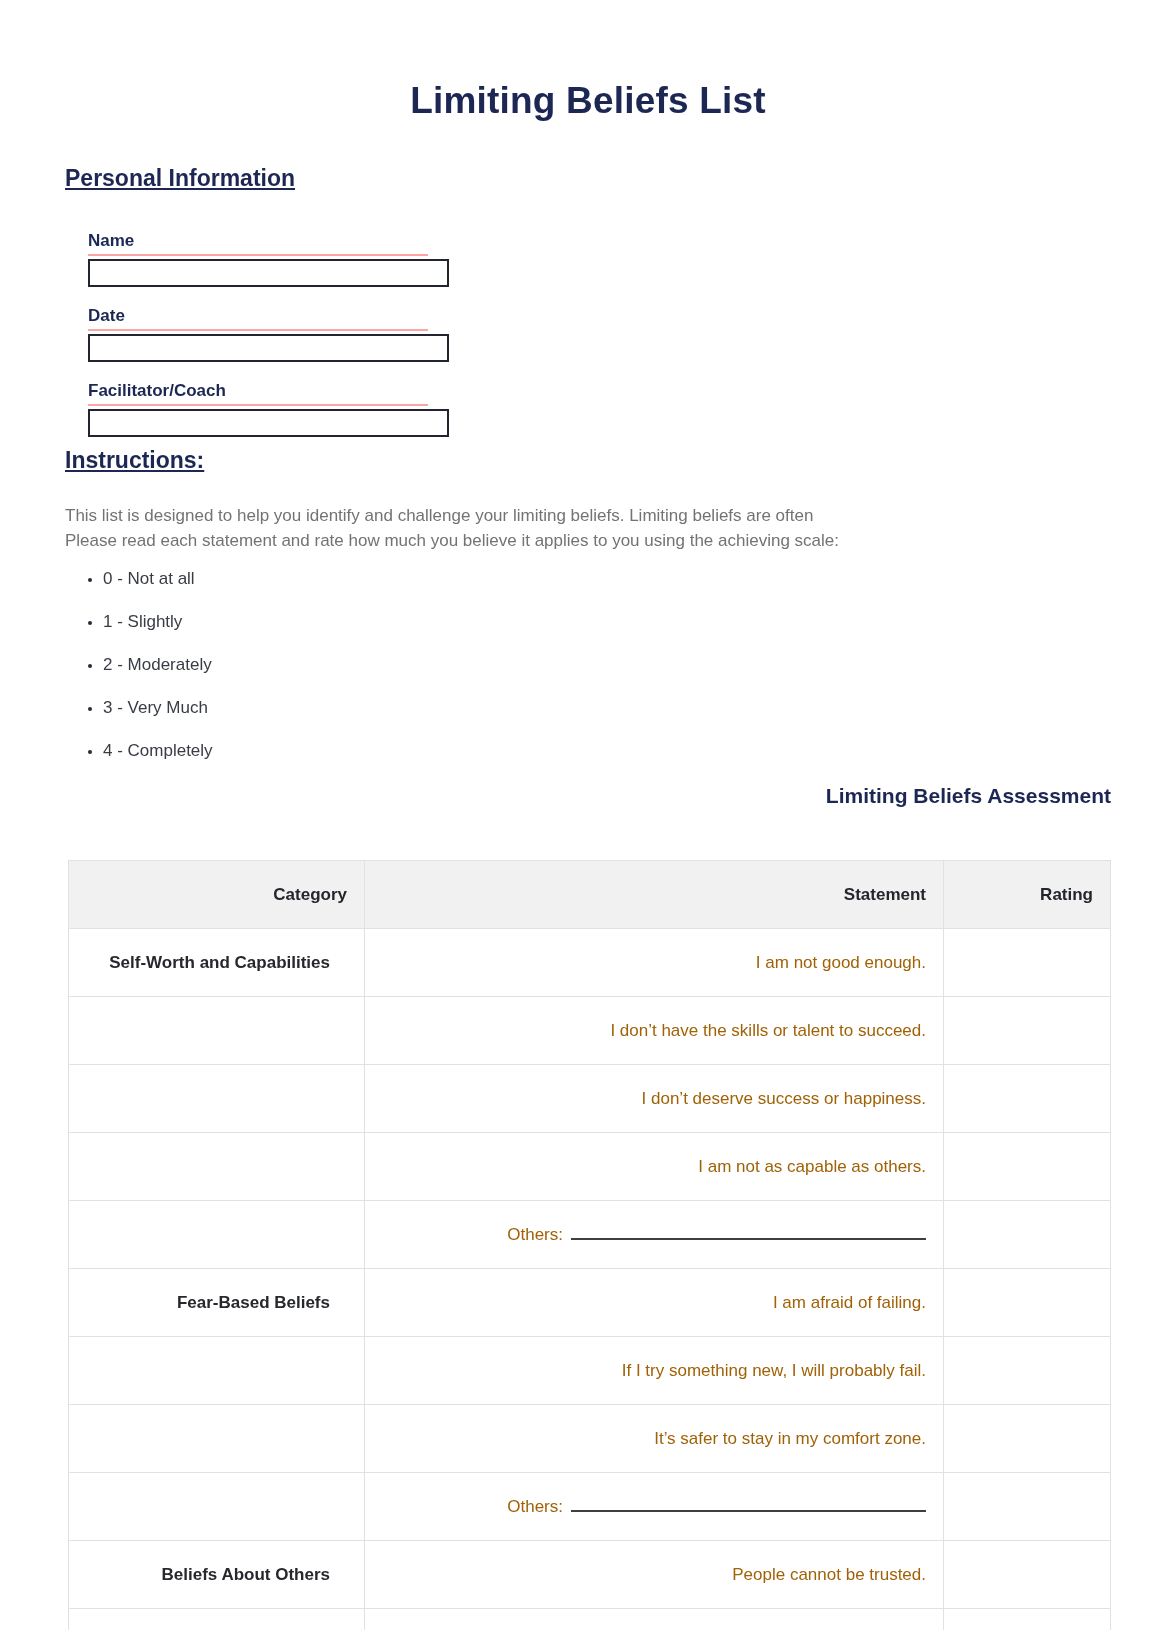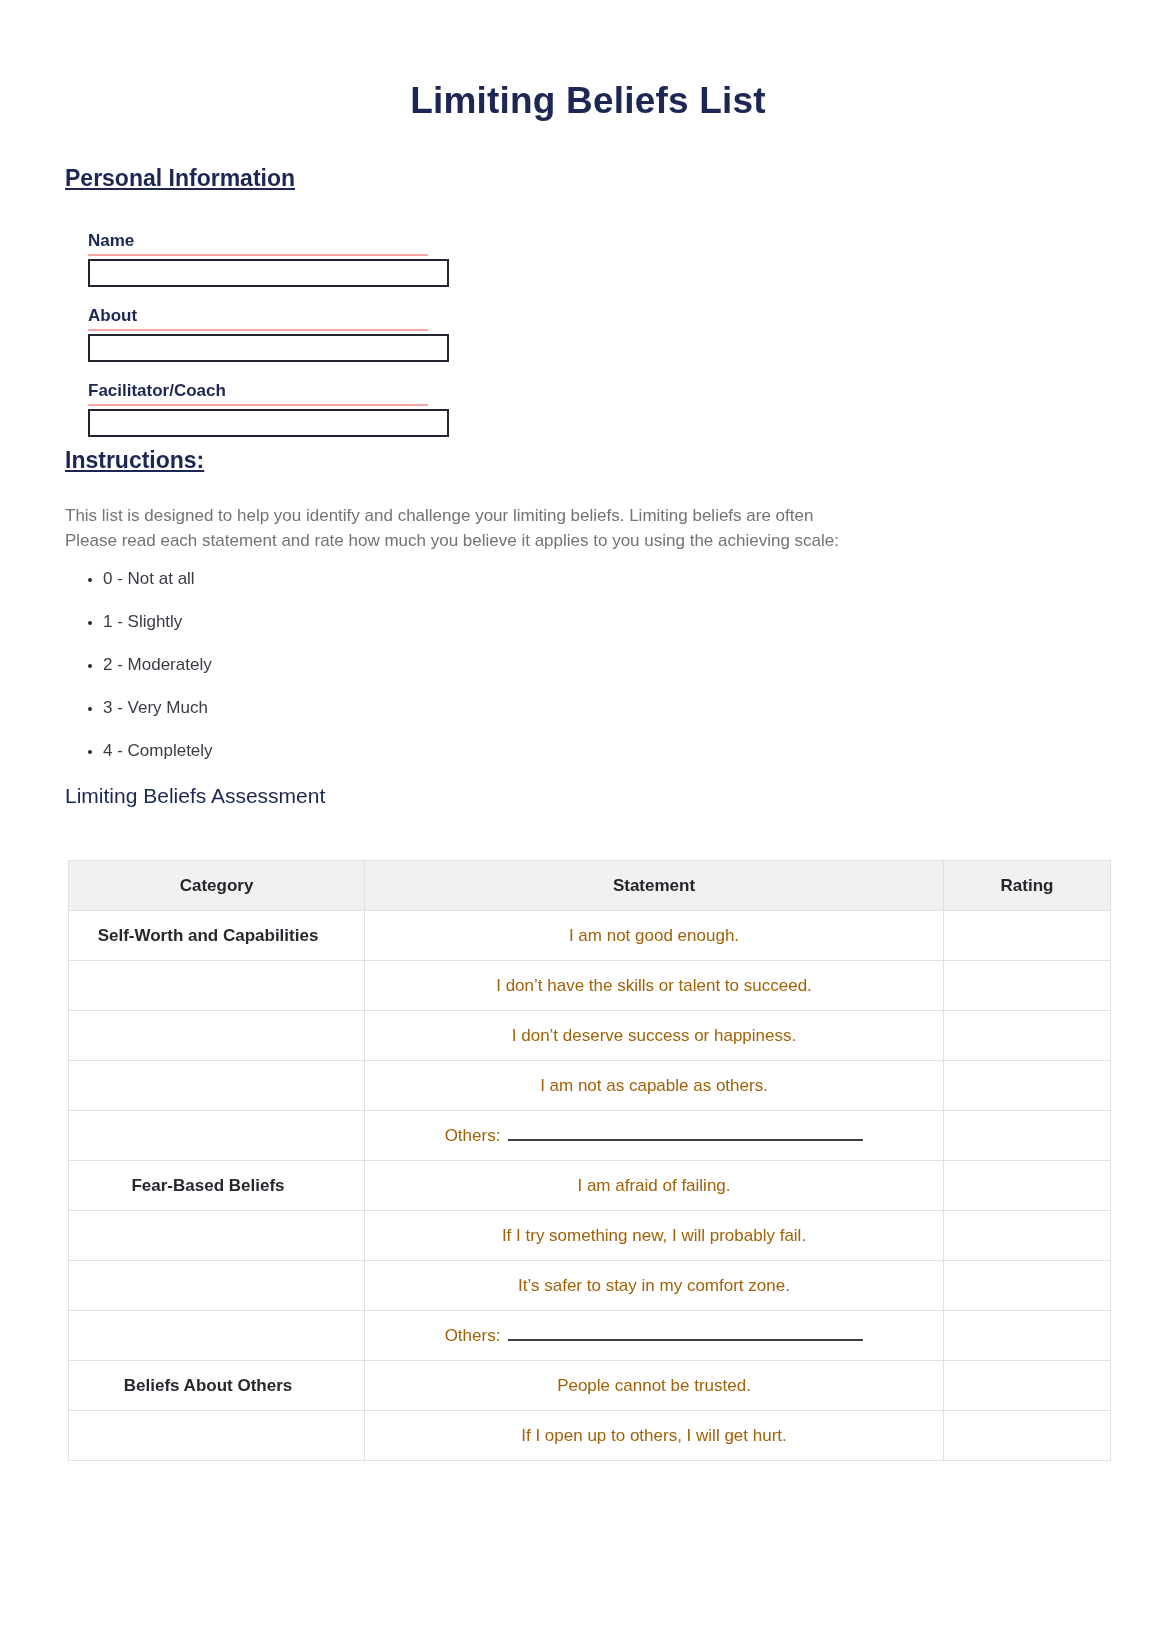--- a/index.html
+++ b/index.html
@@ -77,39 +77,39 @@
     line-height: 21px;
     color: #383c44;
     margin-bottom: 22px;
   }
   ul.scale-list li::marker { color: #252c3f; font-size: 14px; }
 
   h3.assessment-heading {
     margin-top: 16px;
     font-size: 21px;
     line-height: 26px;
-    font-weight: normal;
-    color: #1d2753;
-    text-align: left;
+    font-weight: bold;
+    color: #1d2753;
+    text-align: right;
   }
 
   table.assessment-table {
     margin: 51px 0 0 3px;
     width: 1042px;
     border-collapse: collapse;
     table-layout: fixed;
   }
   .assessment-table col.col-category  { width: 296px; }
   .assessment-table col.col-statement { width: 579px; }
   .assessment-table col.col-rating    { width: 167px; }
   .assessment-table th, .assessment-table td {
     border: 1px solid #e1e1e1;
     vertical-align: top;
-    text-align: center;
-    padding: 13px 17px;
+    text-align: right;
+    padding: 22px 17px;
     font-size: 17px;
     line-height: 23px;
   }
   .assessment-table th {
     background: #f1f1f2;
     font-weight: bold;
     color: #23262b;
   }
   td.cat-cell {
     font-weight: bold;
@@ -135,21 +135,21 @@
 
   <section>
     <h2 class="section-heading pi-heading">Personal Information</h2>
 
     <div class="fields">
       <div class="field">
         <span class="field-label">Name</span>
         <input type="text" class="field-input" value="" style="">
       </div>
       <div class="field">
-        <span class="field-label">About</span>
+        <span class="field-label">Date</span>
         <input type="text" class="field-input" value="" style="">
       </div>
       <div class="field">
         <span class="field-label">Facilitator/Coach</span>
         <input type="text" class="field-input" value="" style="">
       </div>
     </div>
   </section>
 
   <section>

